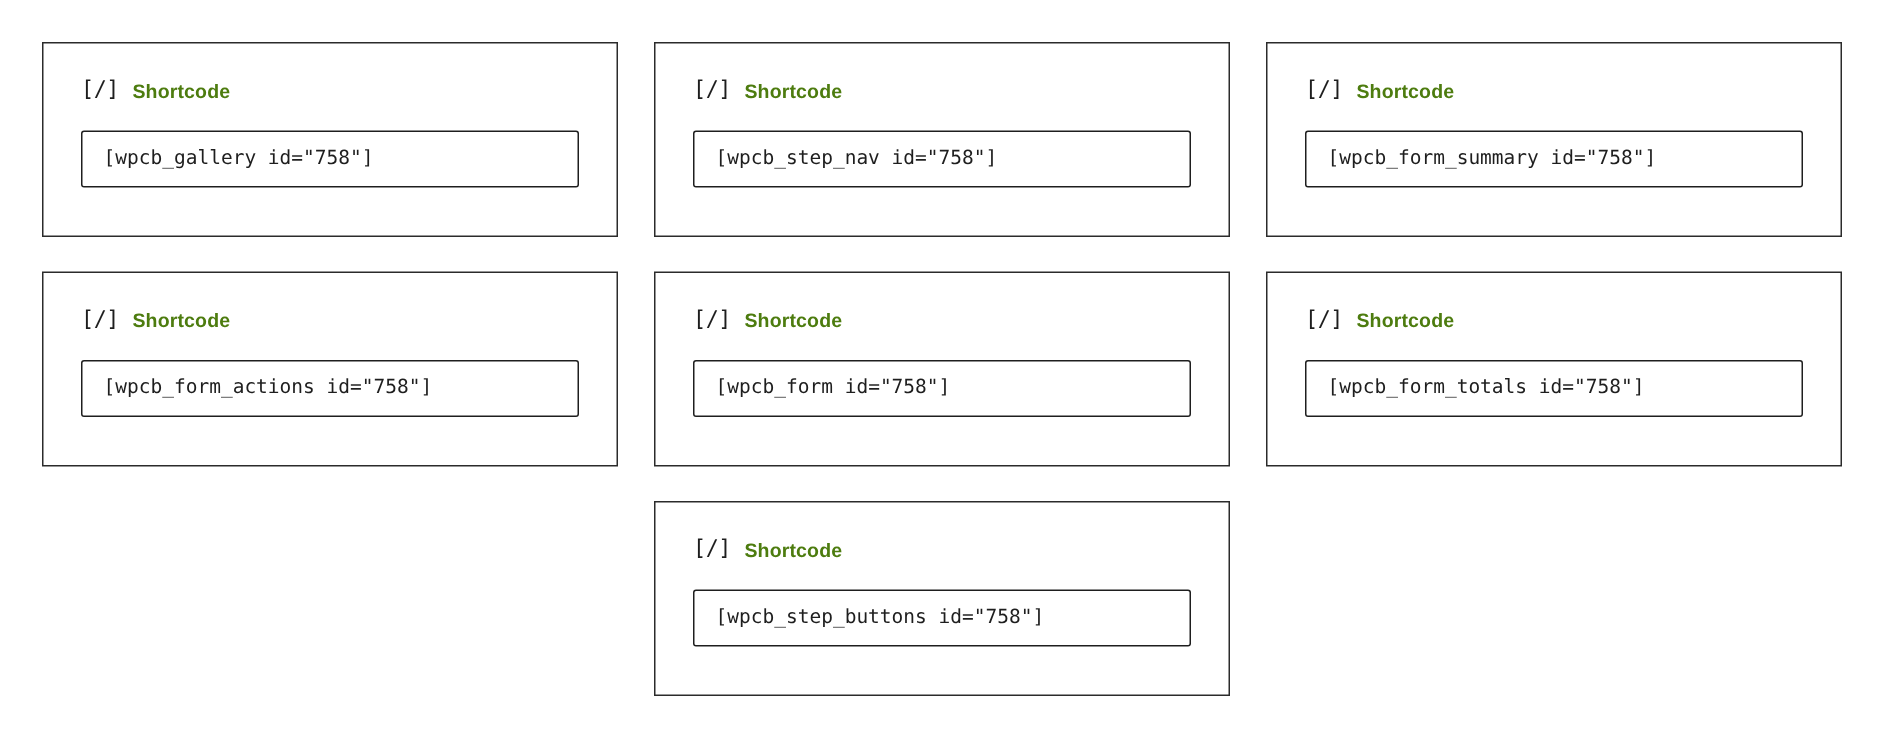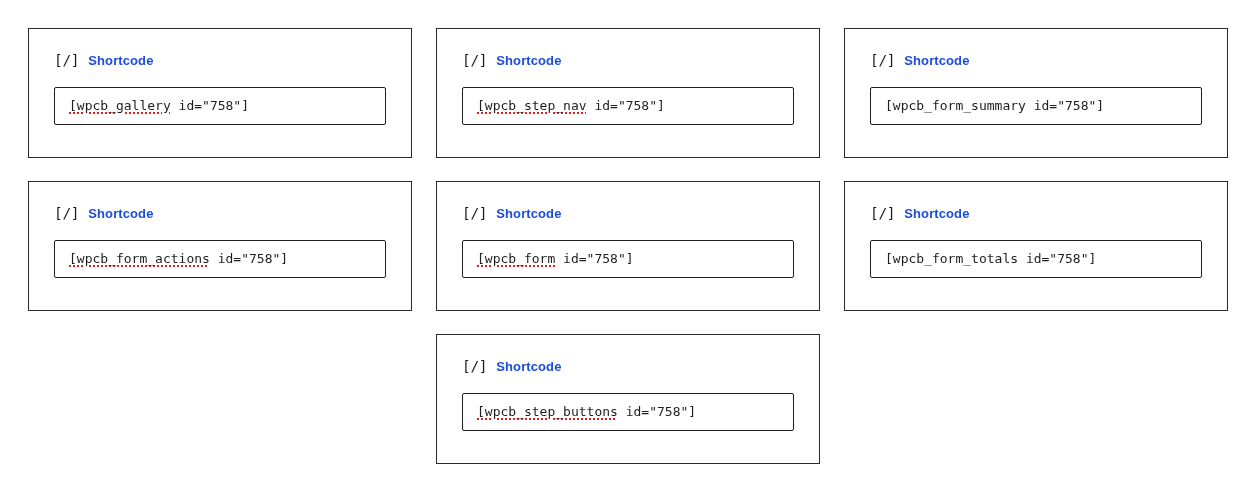--- a/index.html
+++ b/index.html
@@ -51,21 +51,21 @@
     font-size: 14.5px;
     font-weight: 400;
     color: #1e1e1e;
     letter-spacing: -0.3px;
   }
 
   .card-title {
     font-family: "Liberation Sans", sans-serif;
     font-size: 13px;
     font-weight: 700;
-    color: #1d4ed8;
+    color: #4d7c0f;
     letter-spacing: 0.1px;
   }
 
   .code-box {
     border: 1.5px solid #1e1e1e;
     border-radius: 2px;
     background: #ffffff;
     height: 38px;
     display: flex;
     align-items: center;
@@ -76,21 +76,20 @@
   .code-text {
     font-family: "DejaVu Sans Mono", "Liberation Mono", monospace;
     font-size: 13px;
     color: #1e1e1e;
     white-space: pre;
     letter-spacing: 0px;
   }
 
   
   .misspelled {
-    text-decoration: underline;
     text-decoration-style: dotted;
     text-decoration-color: #e02020;
     text-decoration-thickness: 1.5px;
     text-underline-offset: 2px;
   }
 </style>
 </head>
 <body>
 
 <div class="grid">

